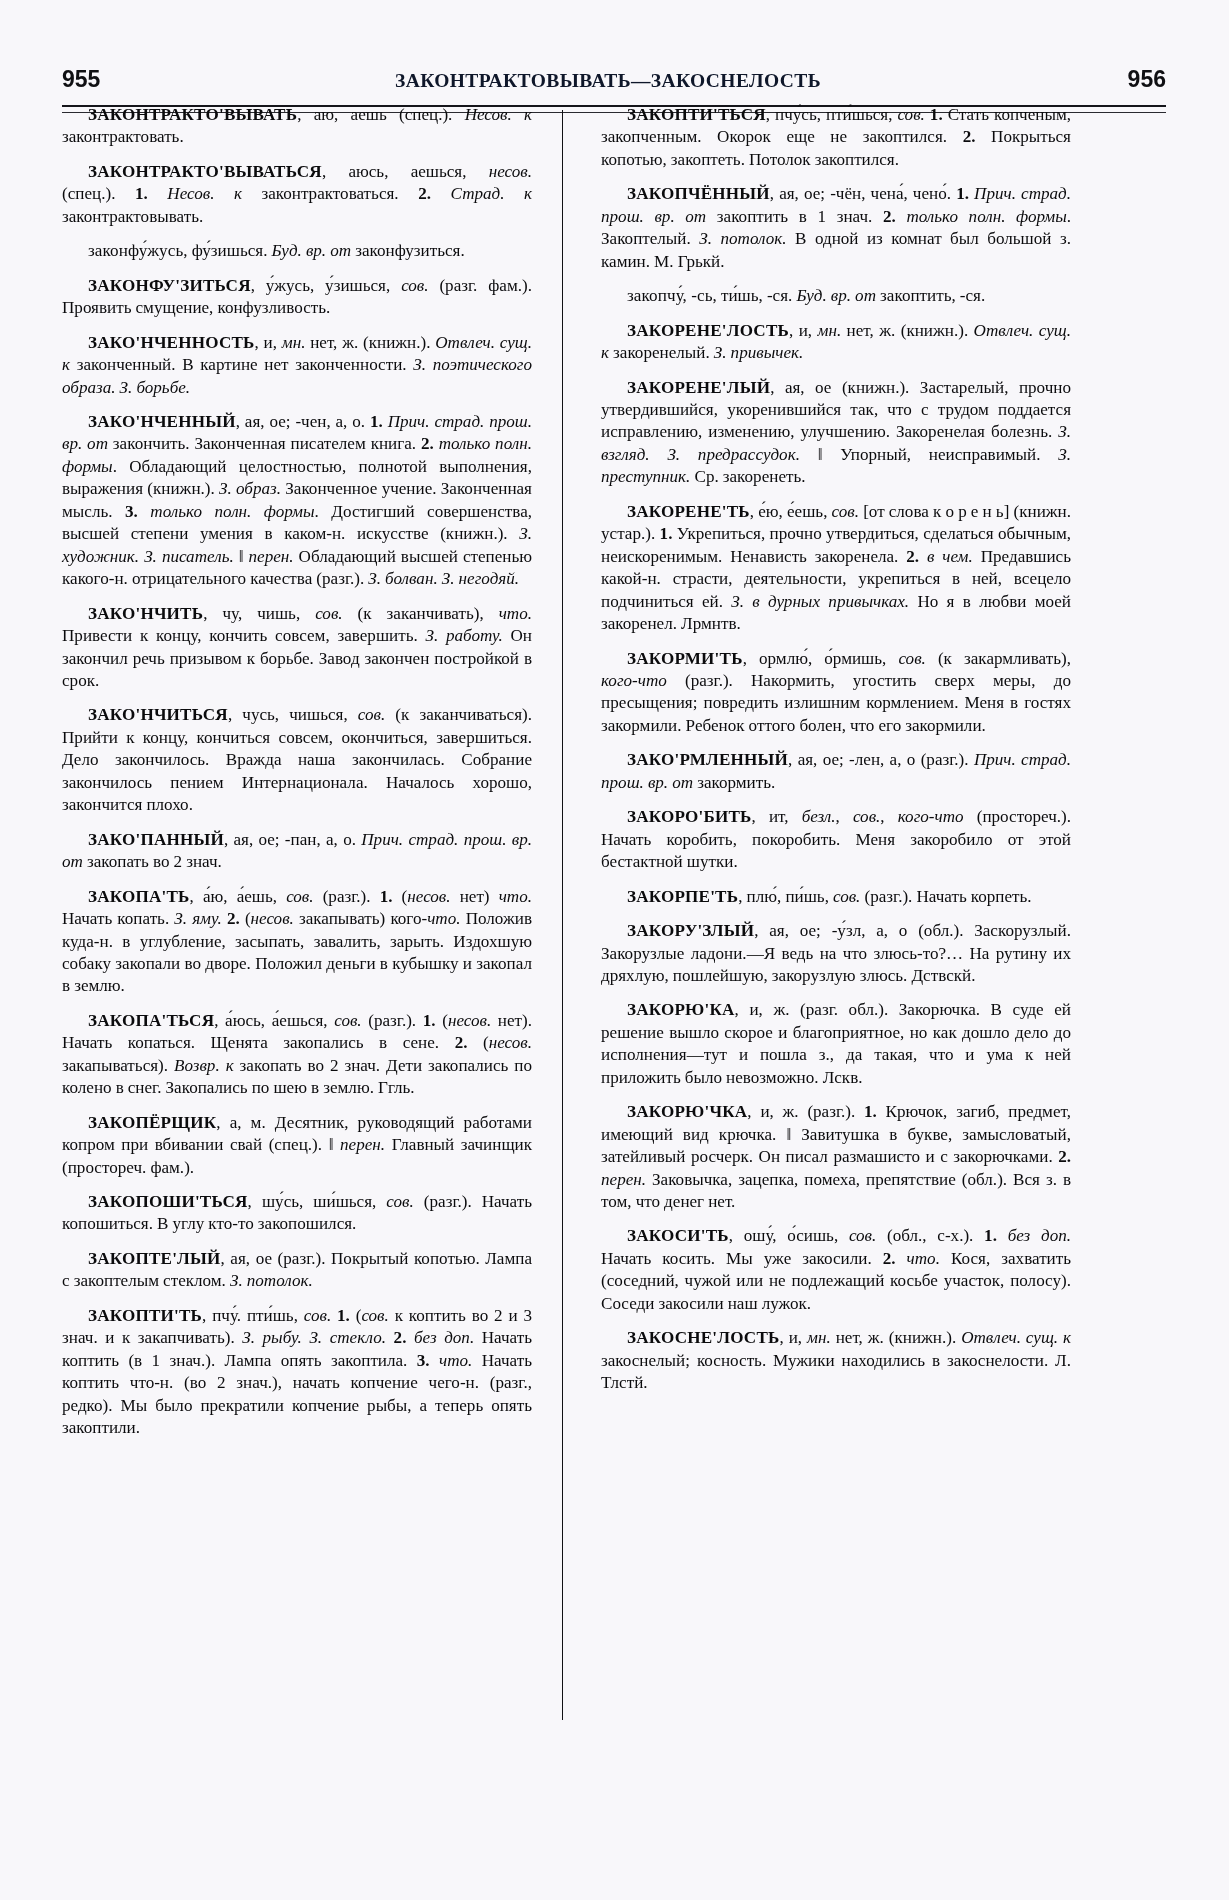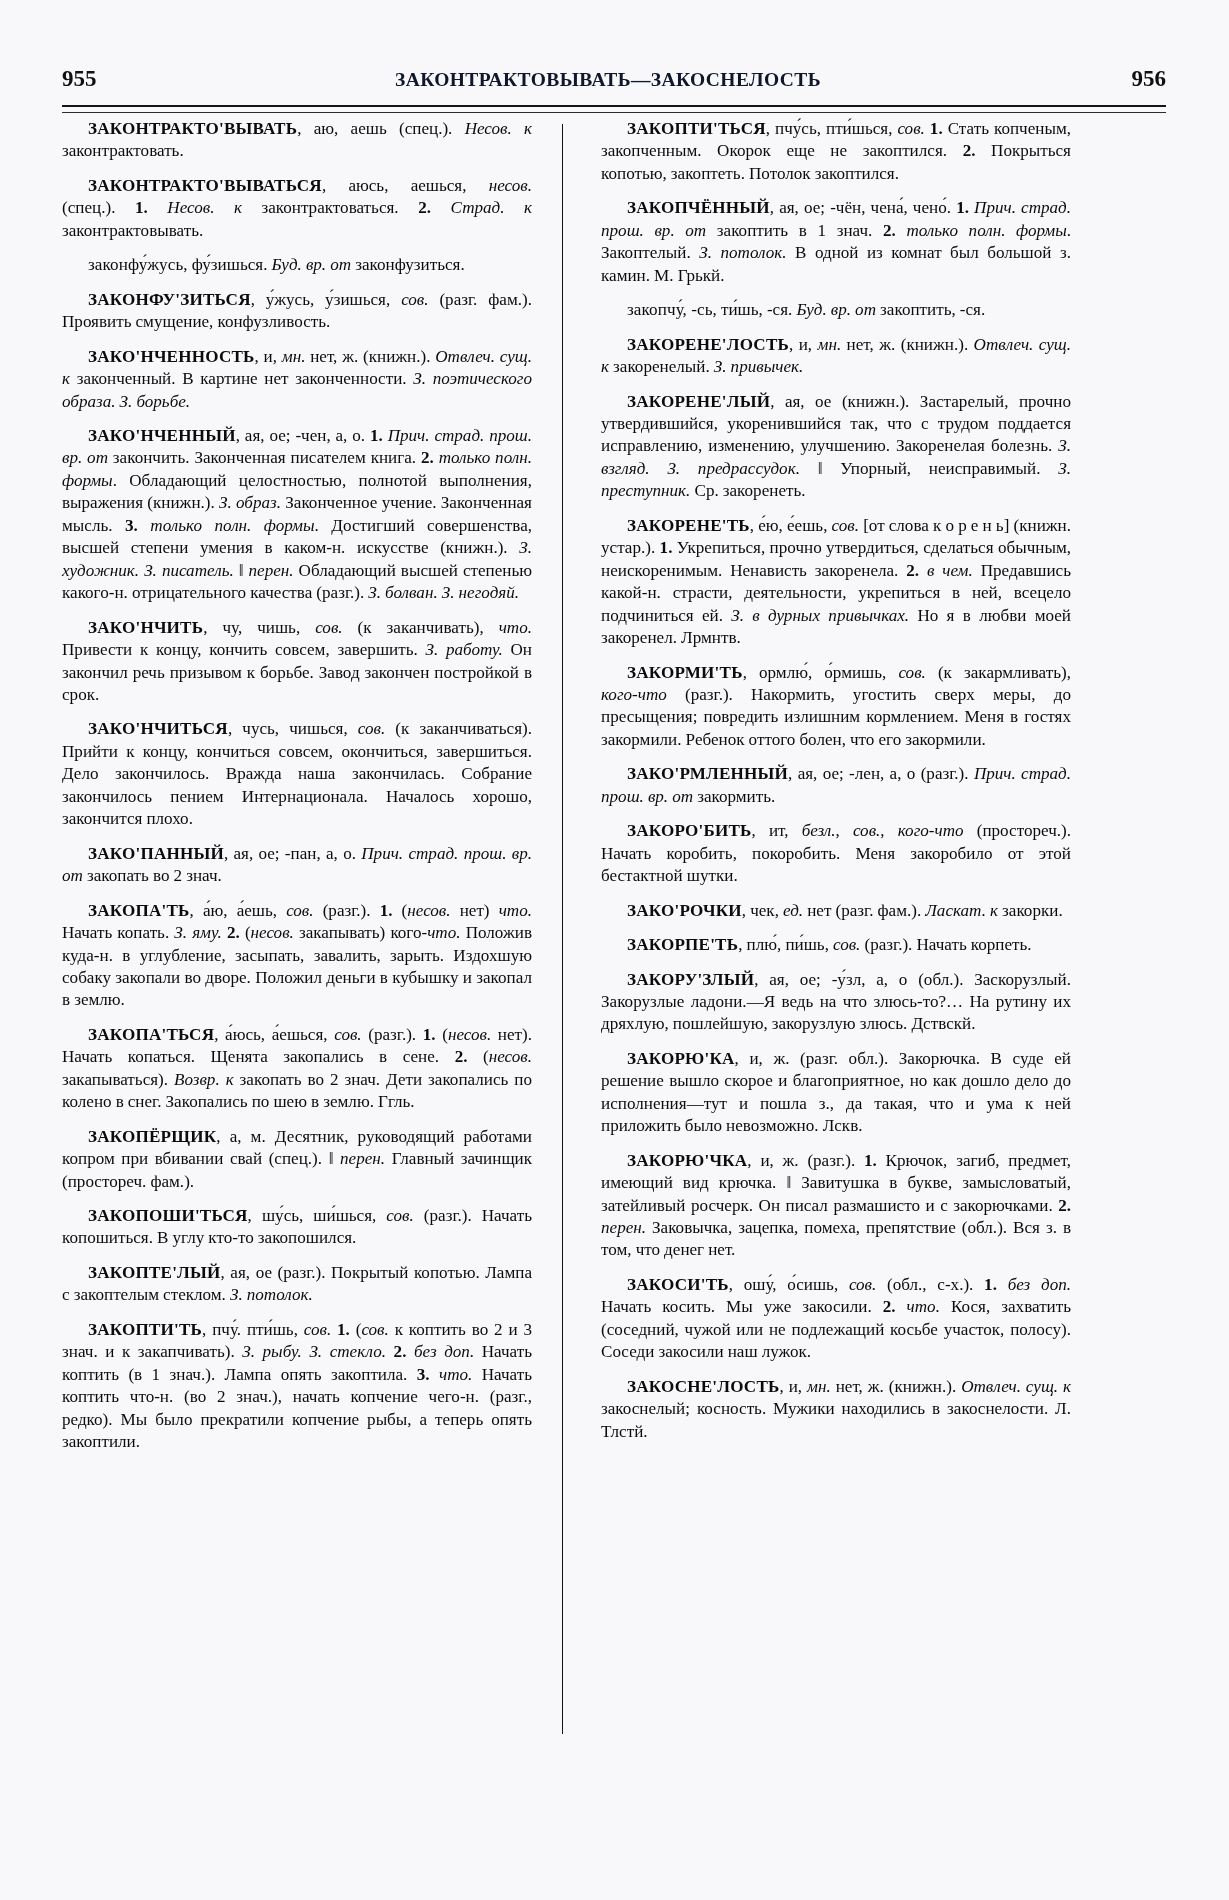--- a/index.html
+++ b/index.html
@@ -31,21 +31,21 @@
     position: absolute;
     left: 62px;
     top: 66px;
     width: 1104px;
     height: 34px;
     display: flex;
     align-items: baseline;
     justify-content: space-between;
   }
   .folio {
-    font-family: Liberation Serif, serif;
+    font-family: Liberation Sans, sans-serif;
     font-weight: 700;
     font-size: 23px;
     letter-spacing: 0px;
     color: #101013;
   }
   .head-title {
     font-family: "Liberation Serif", "DejaVu Serif", serif;
     font-weight: 700;
     font-size: 19.5px;
     letter-spacing: 0.4px;
@@ -60,21 +60,21 @@
     width: 1104px;
     height: 5px;
     border-top: 2.4px solid #15151a;
     border-bottom: 1.4px solid #2a2a30;
   }
 
   
   .columns {
     position: absolute;
     left: 62px;
-    top: 118px;
+    top: 104px;
     width: 1104px;
     height: 1645px;
     display: flex;
     gap: 8px;
   }
   .col {
     width: 470px;
     font-size: 17.1px;
     line-height: 22.45px;
     text-align: justify;
@@ -148,21 +148,20 @@
     <div class="col col-right" id="col-right">
         <p class="entry"><span class="hw">ЗАКОПТИ'ТЬСЯ</span><span>, пчу́сь, пти́шься, <span class="it">сов.</span> <span class="para">1.</span> Стать копченым, закопченным. Окорок еще не закоптился. <span class="para">2.</span> Покрыться копотью, закоптеть. Потолок закоптился.</span></p>
         <p class="entry"><span class="hw">ЗАКОПЧЁННЫЙ</span><span>, ая, ое; -чён, чена́, чено́. <span class="para">1.</span> <span class="it">Прич. страд. прош. вр. от</span> закоптить в 1 знач. <span class="para">2.</span> <span class="it">только полн. формы</span>. Закоптелый. <span class="it">З. потолок.</span> В одной из комнат был большой з. камин. М. Грькй.</span></p>
         <p class="entry"><span class="hw-small">закопчу́, -сь,</span><span> ти́шь, -ся. <span class="it">Буд. вр. от</span> закоптить, -ся.</span></p>
         <p class="entry"><span class="hw">ЗАКОРЕНЕ'ЛОСТЬ</span><span>, и, <span class="it">мн.</span> нет, ж. (книжн.). <span class="it">Отвлеч. сущ. к</span> закоренелый. <span class="it">З. привычек.</span></span></p>
         <p class="entry"><span class="hw">ЗАКОРЕНЕ'ЛЫЙ</span><span>, ая, ое (книжн.). Застарелый, прочно утвердившийся, укоренившийся так, что с трудом поддается исправлению, изменению, улучшению. Закоренелая болезнь. <span class="it">З. взгляд.</span> <span class="it">З. предрассудок.</span> ‖ Упорный, неисправимый. <span class="it">З. преступник.</span> Ср. закоренеть.</span></p>
         <p class="entry"><span class="hw">ЗАКОРЕНЕ'ТЬ</span><span>, е́ю, е́ешь, <span class="it">сов.</span> [от слова к о р е н ь] (книжн. устар.). <span class="para">1.</span> Укрепиться, прочно утвердиться, сделаться обычным, неискоренимым. Ненависть закоренела. <span class="para">2.</span> <span class="it">в чем.</span> Предавшись какой-н. страсти, деятельности, укрепиться в ней, всецело подчиниться ей. <span class="it">З. в дурных привычках.</span> Но я в любви моей закоренел. Лрмнтв.</span></p>
         <p class="entry"><span class="hw">ЗАКОРМИ'ТЬ</span><span>, ормлю́, о́рмишь, <span class="it">сов.</span> (к закармливать), <span class="it">кого-что</span> (разг.). Накормить, угостить сверх меры, до пресыщения; повредить излишним кормлением. Меня в гостях закормили. Ребенок оттого болен, что его закормили.</span></p>
         <p class="entry"><span class="hw">ЗАКО'РМЛЕННЫЙ</span><span>, ая, ое; -лен, а, о (разг.). <span class="it">Прич. страд. прош. вр. от</span> закормить.</span></p>
         <p class="entry"><span class="hw">ЗАКОРО'БИТЬ</span><span>, ит, <span class="it">безл.</span>, <span class="it">сов.</span>, <span class="it">кого-что</span> (простореч.). Начать коробить, покоробить. Меня закоробило от этой бестактной шутки.</span></p>
-        <p class="entry"><span class="hw">ЗАКО'РОЧКИ</span><span>, чек, <span class="it">ед.</span> нет (разг. фам.). <span class="it">Ласкат. к</span> закорки.</span></p>
         <p class="entry"><span class="hw">ЗАКОРПЕ'ТЬ</span><span>, плю́, пи́шь, <span class="it">сов.</span> (разг.). Начать корпеть.</span></p>
         <p class="entry"><span class="hw">ЗАКОРУ'ЗЛЫЙ</span><span>, ая, ое; -у́зл, а, о (обл.). Заскорузлый. Закорузлые ладони.—Я ведь на что злюсь-то?… На рутину их дряхлую, пошлейшую, закорузлую злюсь. Дствскй.</span></p>
         <p class="entry"><span class="hw">ЗАКОРЮ'КА</span><span>, и, ж. (разг. обл.). Закорючка. В суде ей решение вышло скорое и благоприятное, но как дошло дело до исполнения—тут и пошла з., да такая, что и ума к ней приложить было невозможно. Лскв.</span></p>
         <p class="entry"><span class="hw">ЗАКОРЮ'ЧКА</span><span>, и, ж. (разг.). <span class="para">1.</span> Крючок, загиб, предмет, имеющий вид крючка. ‖ Завитушка в букве, замысловатый, затейливый росчерк. Он писал размашисто и с закорючками. <span class="para">2.</span> <span class="it">перен.</span> Заковычка, зацепка, помеха, препятствие (обл.). Вся з. в том, что денег нет.</span></p>
         <p class="entry"><span class="hw">ЗАКОСИ'ТЬ</span><span>, ошу́, о́сишь, <span class="it">сов.</span> (обл., с-х.). <span class="para">1.</span> <span class="it">без доп.</span> Начать косить. Мы уже закосили. <span class="para">2.</span> <span class="it">что.</span> Кося, захватить (соседний, чужой или не подлежащий косьбе участок, полосу). Соседи закосили наш лужок.</span></p>
         <p class="entry"><span class="hw">ЗАКОСНЕ'ЛОСТЬ</span><span>, и, <span class="it">мн.</span> нет, ж. (книжн.). <span class="it">Отвлеч. сущ. к</span> закоснелый; косность. Мужики находились в закоснелости. Л. Тлстй.</span></p>
       </div>
   </div>
 
 </div>

